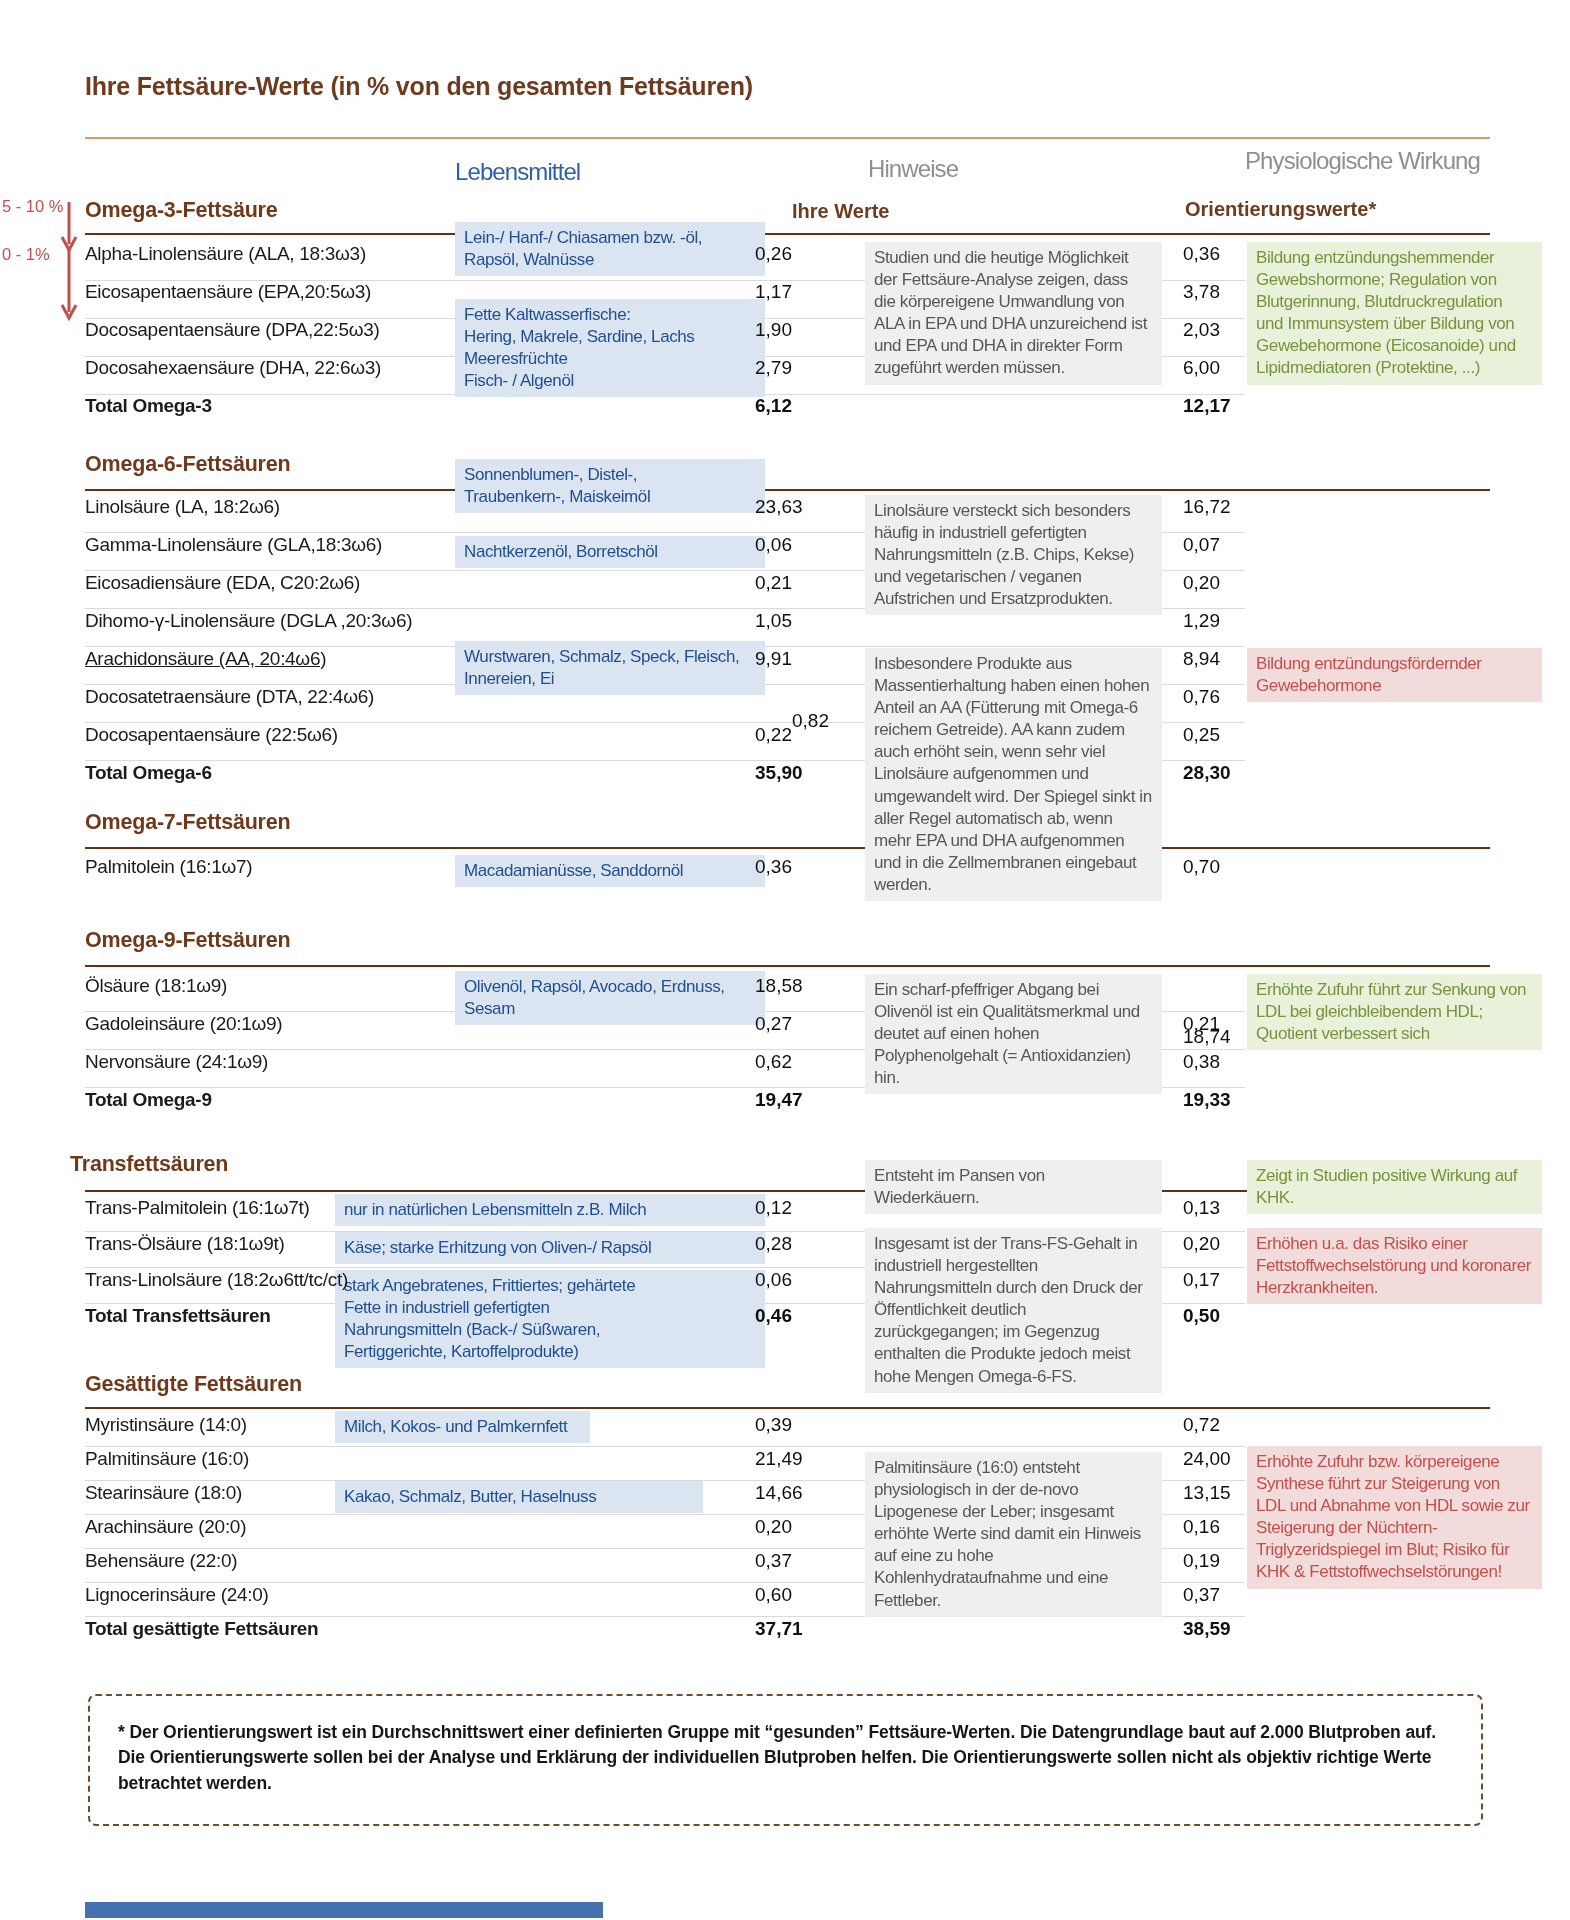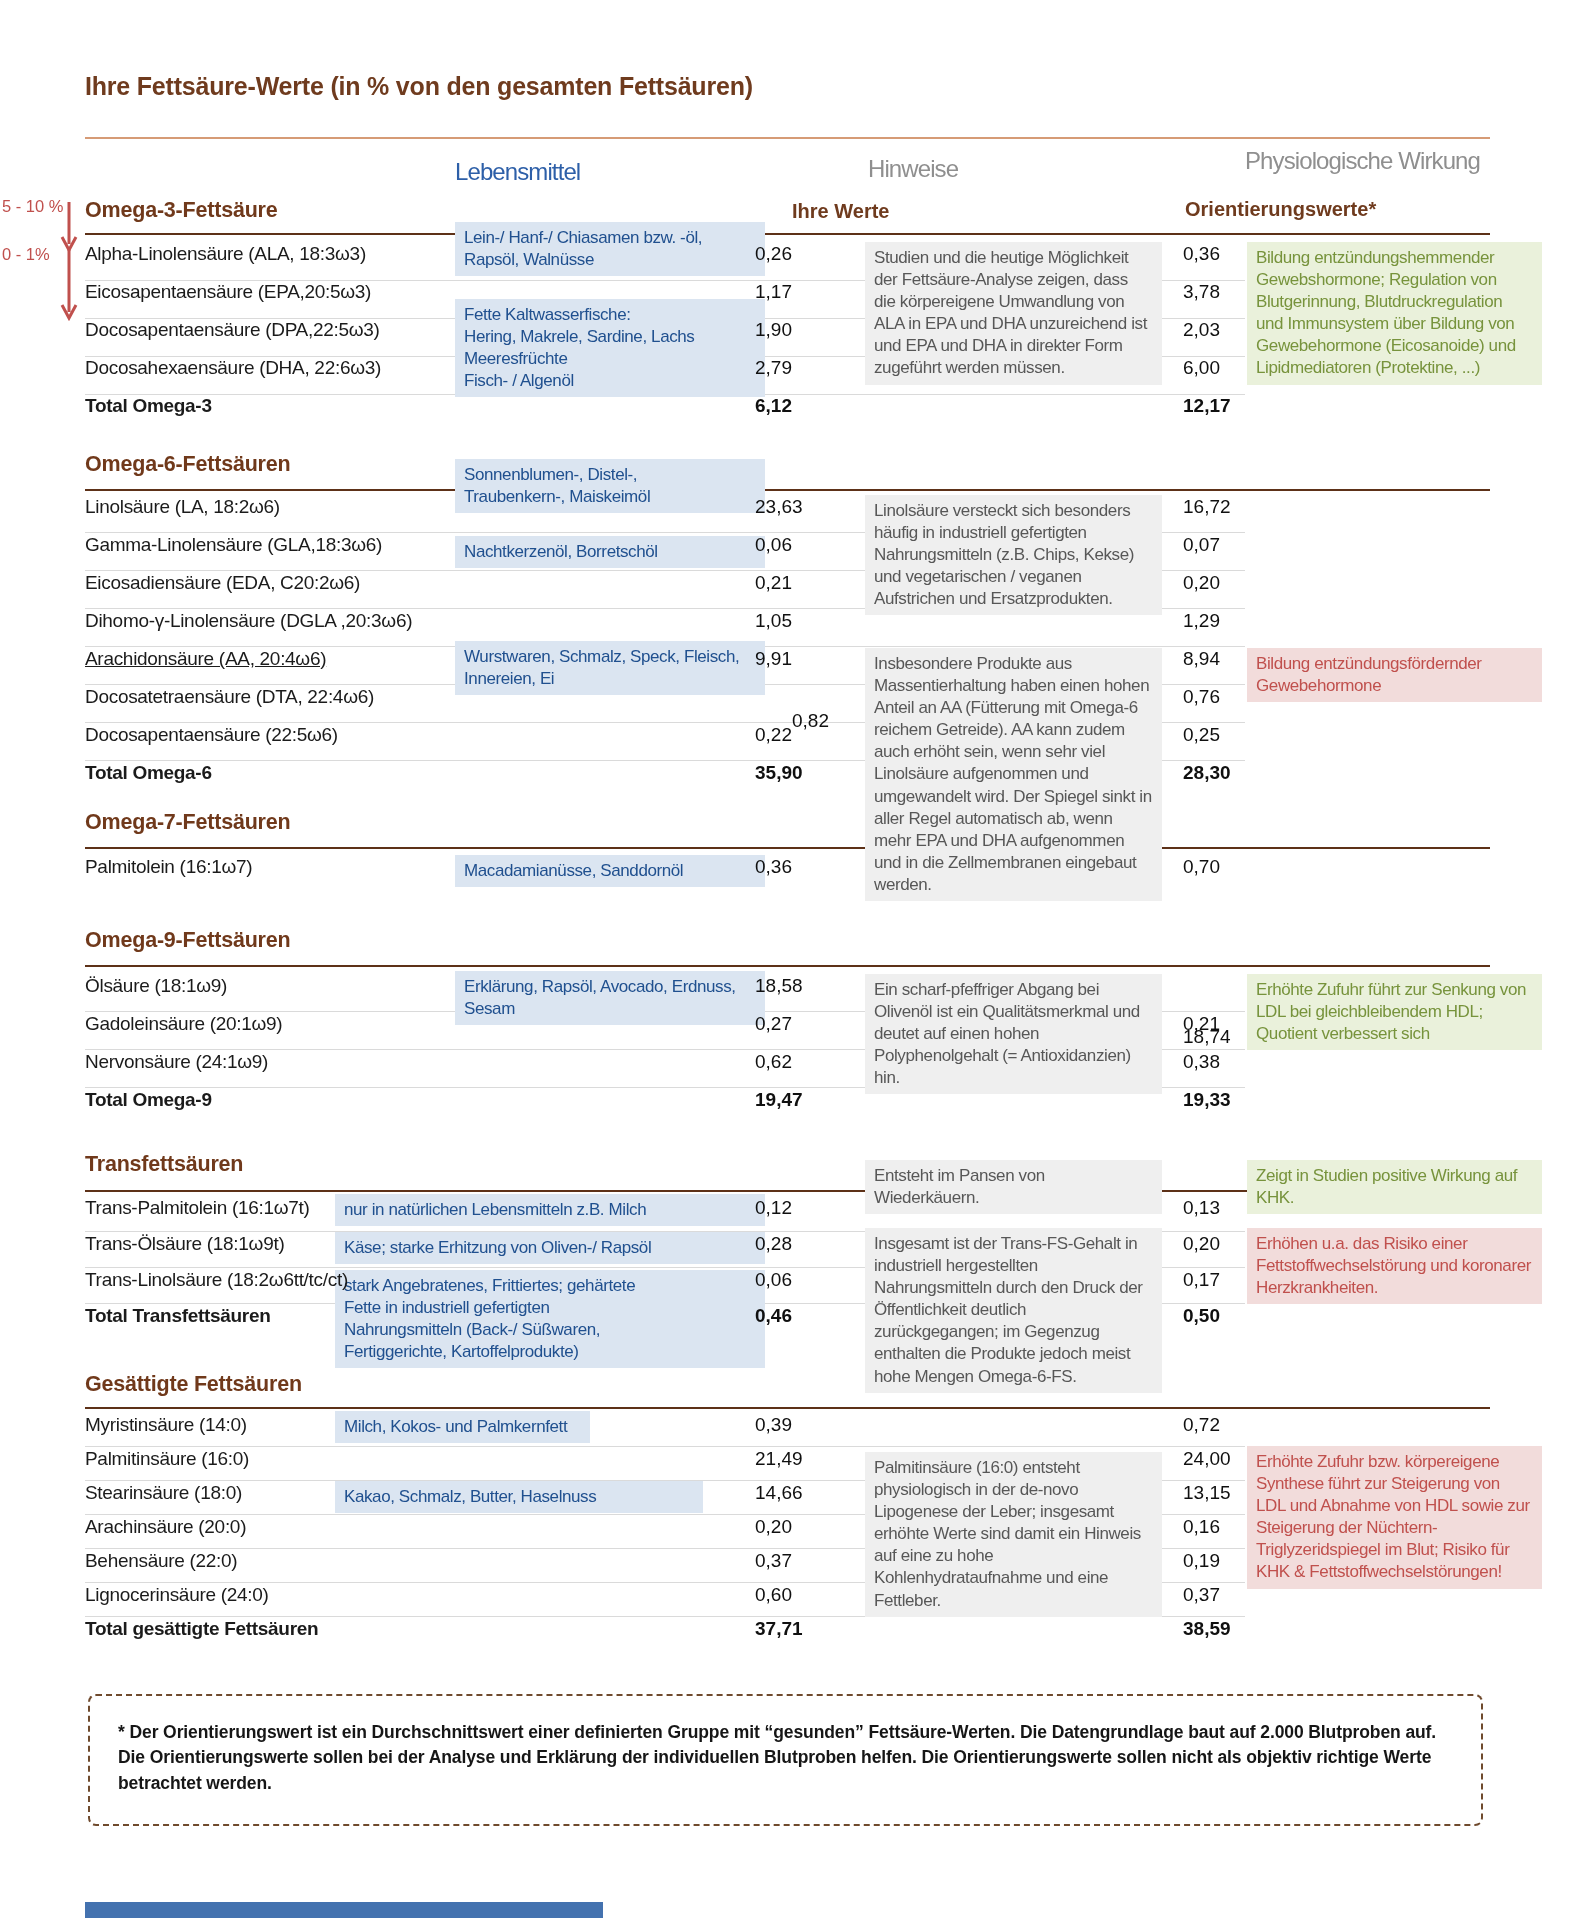--- a/index.html
+++ b/index.html
@@ -132,39 +132,39 @@
   <span class="abs name" style="left:85px;top:856px;">Palmitolein (16:1ω7)</span>
   <span class="abs num" style="left:755px;top:856px;">0,36</span>
   <span class="abs num" style="left:1183px;top:856px;">0,70</span>
 
   <div class="abs sec" style="left:85px;top:928px;">Omega-9-Fettsäuren</div>
   <div class="abs rule" style="left:85px;top:965px;width:1405px;"></div>
   <div class="abs sep" style="left:85px;top:1011px;width:1160px;"></div>
   <div class="abs sep" style="left:85px;top:1049px;width:1160px;"></div>
   <div class="abs sep" style="left:85px;top:1087px;width:1160px;"></div>
 
-  <div class="abs bx bx-blue" style="left:455px;top:971px;width:310px;">Erklärung, Rapsöl, Avocado, Erdnuss,
+  <div class="abs bx bx-blue" style="left:455px;top:971px;width:310px;">Olivenöl, Rapsöl, Avocado, Erdnuss,
 Sesam</div>
   <div class="abs bx bx-gray" style="left:865px;top:974px;width:297px;">Ein scharf-pfeffriger Abgang bei Olivenöl ist ein Qualitätsmerkmal und deutet auf einen hohen Polyphenolgehalt (= Antioxidanzien) hin.</div>
   <div class="abs bx bx-green" style="left:1247px;top:974px;width:295px;">Erhöhte Zufuhr führt zur Senkung von LDL bei gleichbleibendem HDL; Quotient verbessert sich</div>
 
   <span class="abs name" style="left:85px;top:975px;">Ölsäure (18:1ω9)</span>
   <span class="abs num" style="left:755px;top:975px;">18,58</span>
   <span class="abs num" style="left:1183px;top:1026px;">18,74</span>
   <span class="abs name" style="left:85px;top:1013px;">Gadoleinsäure (20:1ω9)</span>
   <span class="abs num" style="left:755px;top:1013px;">0,27</span>
   <span class="abs num" style="left:1183px;top:1013px;">0,21</span>
   <span class="abs name" style="left:85px;top:1051px;">Nervonsäure (24:1ω9)</span>
   <span class="abs num" style="left:755px;top:1051px;">0,62</span>
   <span class="abs num" style="left:1183px;top:1051px;">0,38</span>
   <span class="abs name b" style="left:85px;top:1089px;">Total Omega-9</span>
   <span class="abs num b" style="left:755px;top:1089px;">19,47</span>
   <span class="abs num b" style="left:1183px;top:1089px;">19,33</span>
 
-  <div class="abs sec" style="left:85px;top:1152px;">Transfettsäuren</div>
+  <div class="abs sec" style="left:70px;top:1152px;">Transfettsäuren</div>
   <div class="abs rule" style="left:85px;top:1190px;width:1405px;"></div>
   <div class="abs sep" style="left:85px;top:1231px;width:1160px;"></div>
   <div class="abs sep" style="left:85px;top:1267px;width:1160px;"></div>
   <div class="abs sep" style="left:85px;top:1303px;width:1160px;"></div>
 
   <div class="abs bx bx-blue" style="left:335px;top:1194px;width:430px;">nur in natürlichen Lebensmitteln z.B. Milch</div>
   <div class="abs bx bx-blue" style="left:335px;top:1232px;width:430px;">Käse; starke Erhitzung von Oliven-/ Rapsöl</div>
   <div class="abs bx bx-blue" style="left:335px;top:1270px;width:430px;">stark Angebratenes, Frittiertes; gehärtete
 Fette in industriell gefertigten
 Nahrungsmitteln (Back-/ Süßwaren,

